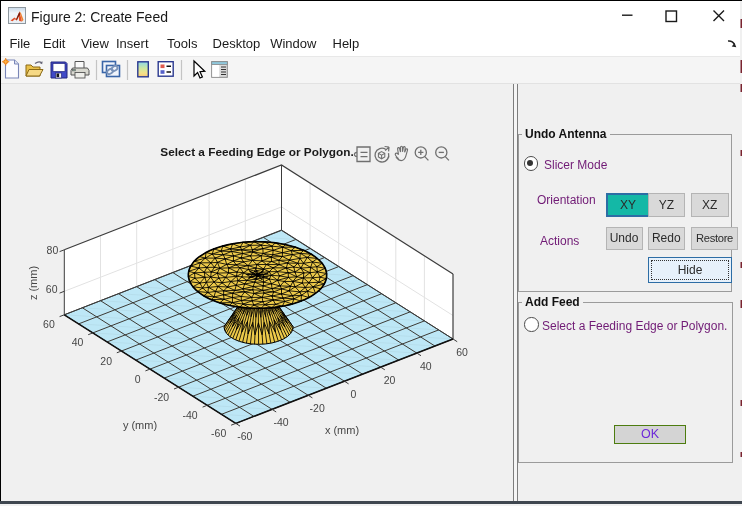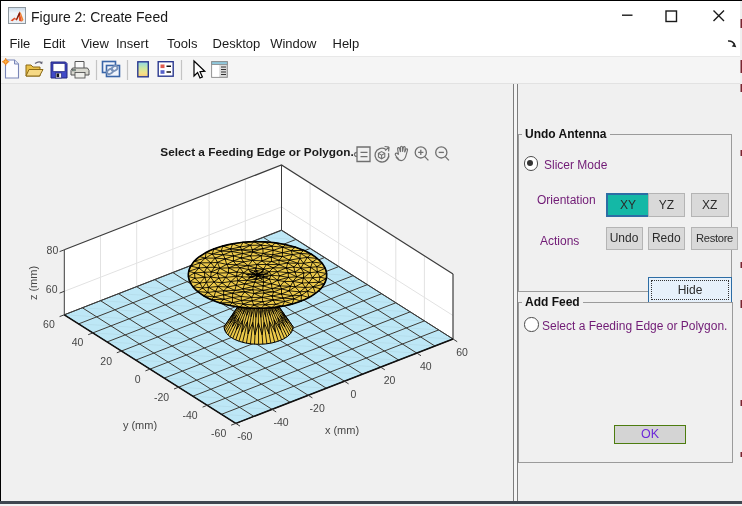--- a/index.html
+++ b/index.html
@@ -1023,21 +1023,21 @@
 <div class="radio sel" style="left:523.7px; top:156.2px;"></div>
 <div class="lab" style="left:544px; top:157.5px;">Slicer Mode</div>
 <div class="lab" style="left:537px; top:193px;">Orientation</div>
 <div class="btn" style="left:606px; top:192.5px; width:44px; height:24px; background:#14b8a6; border:2px solid #2d6da5;">XY</div>
 <div class="btn" style="left:648px; top:192.5px; width:37px; height:24px;">YZ</div>
 <div class="btn" style="left:691px; top:192.5px; width:37.5px; height:24px;">XZ</div>
 <div class="lab" style="left:540px; top:225.5px;margin-top:8px;">Actions</div>
 <div class="btn" style="left:605.5px; top:226.5px; width:37px; height:23px;">Undo</div>
 <div class="btn" style="left:647.5px; top:226.5px; width:37.5px; height:23px;">Redo</div>
 <div class="btn" style="left:691px; top:226.5px; width:47px; height:23px; font-size:11.2px; letter-spacing:-0.3px;">Restore</div>
-<div class="btn" style="left:648px; top:256.5px; width:84px; height:26.5px; background:#e7f1fb; border:1px solid #2d6da5;margin-top:20px;"><div style="position:absolute; inset:2px; border:1px dotted #333;"></div>Hide</div>
+<div class="btn" style="left:648px; top:256.5px; width:84px; height:26.5px; background:#e7f1fb; border:1px solid #2d6da5;"><div style="position:absolute; inset:2px; border:1px dotted #333;"></div>Hide</div>
 
 <fieldset id="fs2">
     <legend>Add Feed</legend>
   </fieldset>
 <div class="radio" style="left:524.2px; top:317.2px;"></div>
 <div class="lab" style="left:542px; top:318.5px;">Select a Feeding Edge or Polygon.</div>
 <div class="btn" style="left:614px; top:424.5px; width:72px; height:19px; background:#d4d4d4; border:1px solid #4d7c0f; color:#6d28d9; font-size:12.5px;">OK</div>
 
 <div id="bottom"></div>
 <div id="belowbottom"></div>

